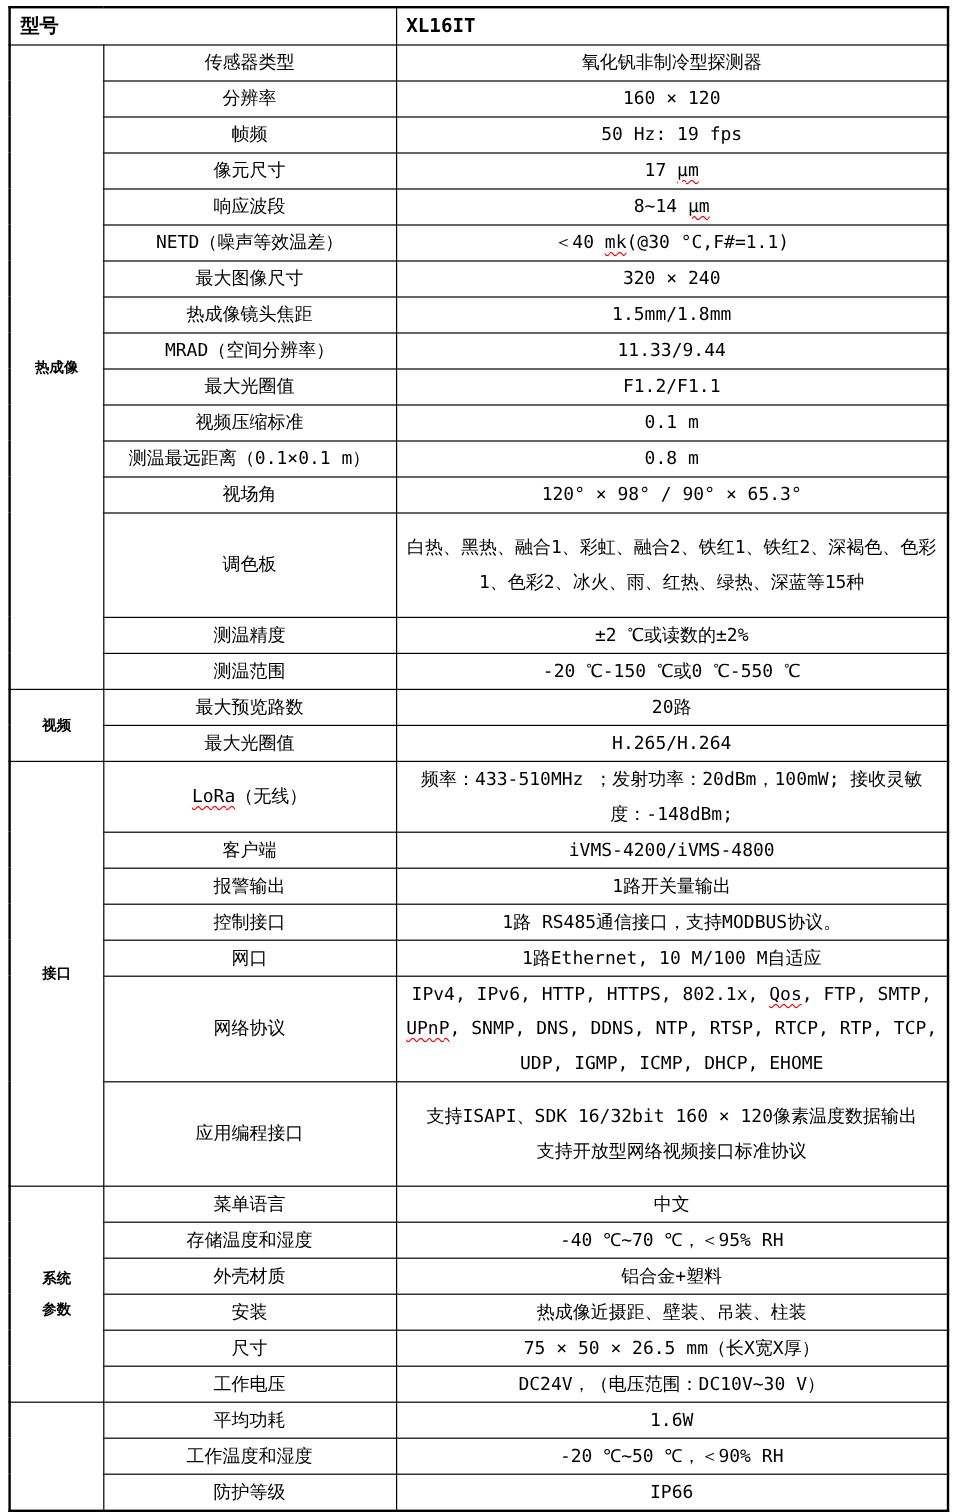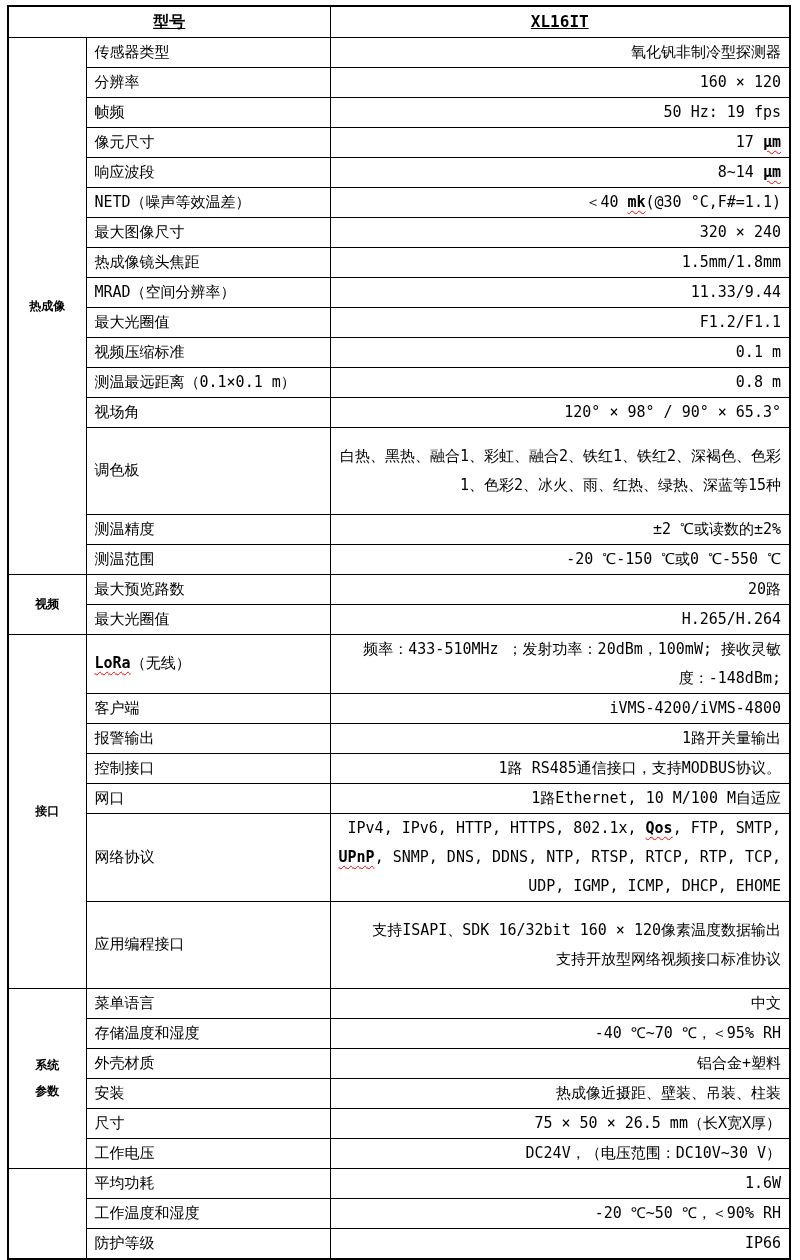--- a/index.html
+++ b/index.html
@@ -20,32 +20,31 @@
     font-size:15px;
     line-height:29px;
     padding:0 8px;
     vertical-align:middle;
     overflow:hidden;
   }
   tr       { height:28px; }
   tr.hd    { height:31px; }
   tr.h2    { height:58px; }
   tr.h3    { height:87px; }
-  td.hc { font-weight:bold; text-align:center; font-size:16px;text-decoration:underline; }
+  td.hc { font-weight:bold; font-size:16px; }
   td.g  { font-weight:bold; text-align:center; padding:0 2px; font-size:12px; }
   td.g div { line-height:26px; }
-  td.p  { text-align:left; }
-  td.v  { text-align:right; word-break:break-all; }
+  td.p  { text-align:center; }
+  td.v  { text-align:center; word-break:break-all; }
   .sq {
     text-decoration-line:underline;
     text-decoration-style:wavy;
     text-decoration-color:#ff0000;
     text-decoration-thickness:1px;
     text-underline-offset:3px;
-    font-weight:bold;
   }
 </style>
 </head>
 <body>
 
 <div class="page">
 <table class="spec">
   <colgroup>
     <col style="width:78px">
         <col style="width:244px">

